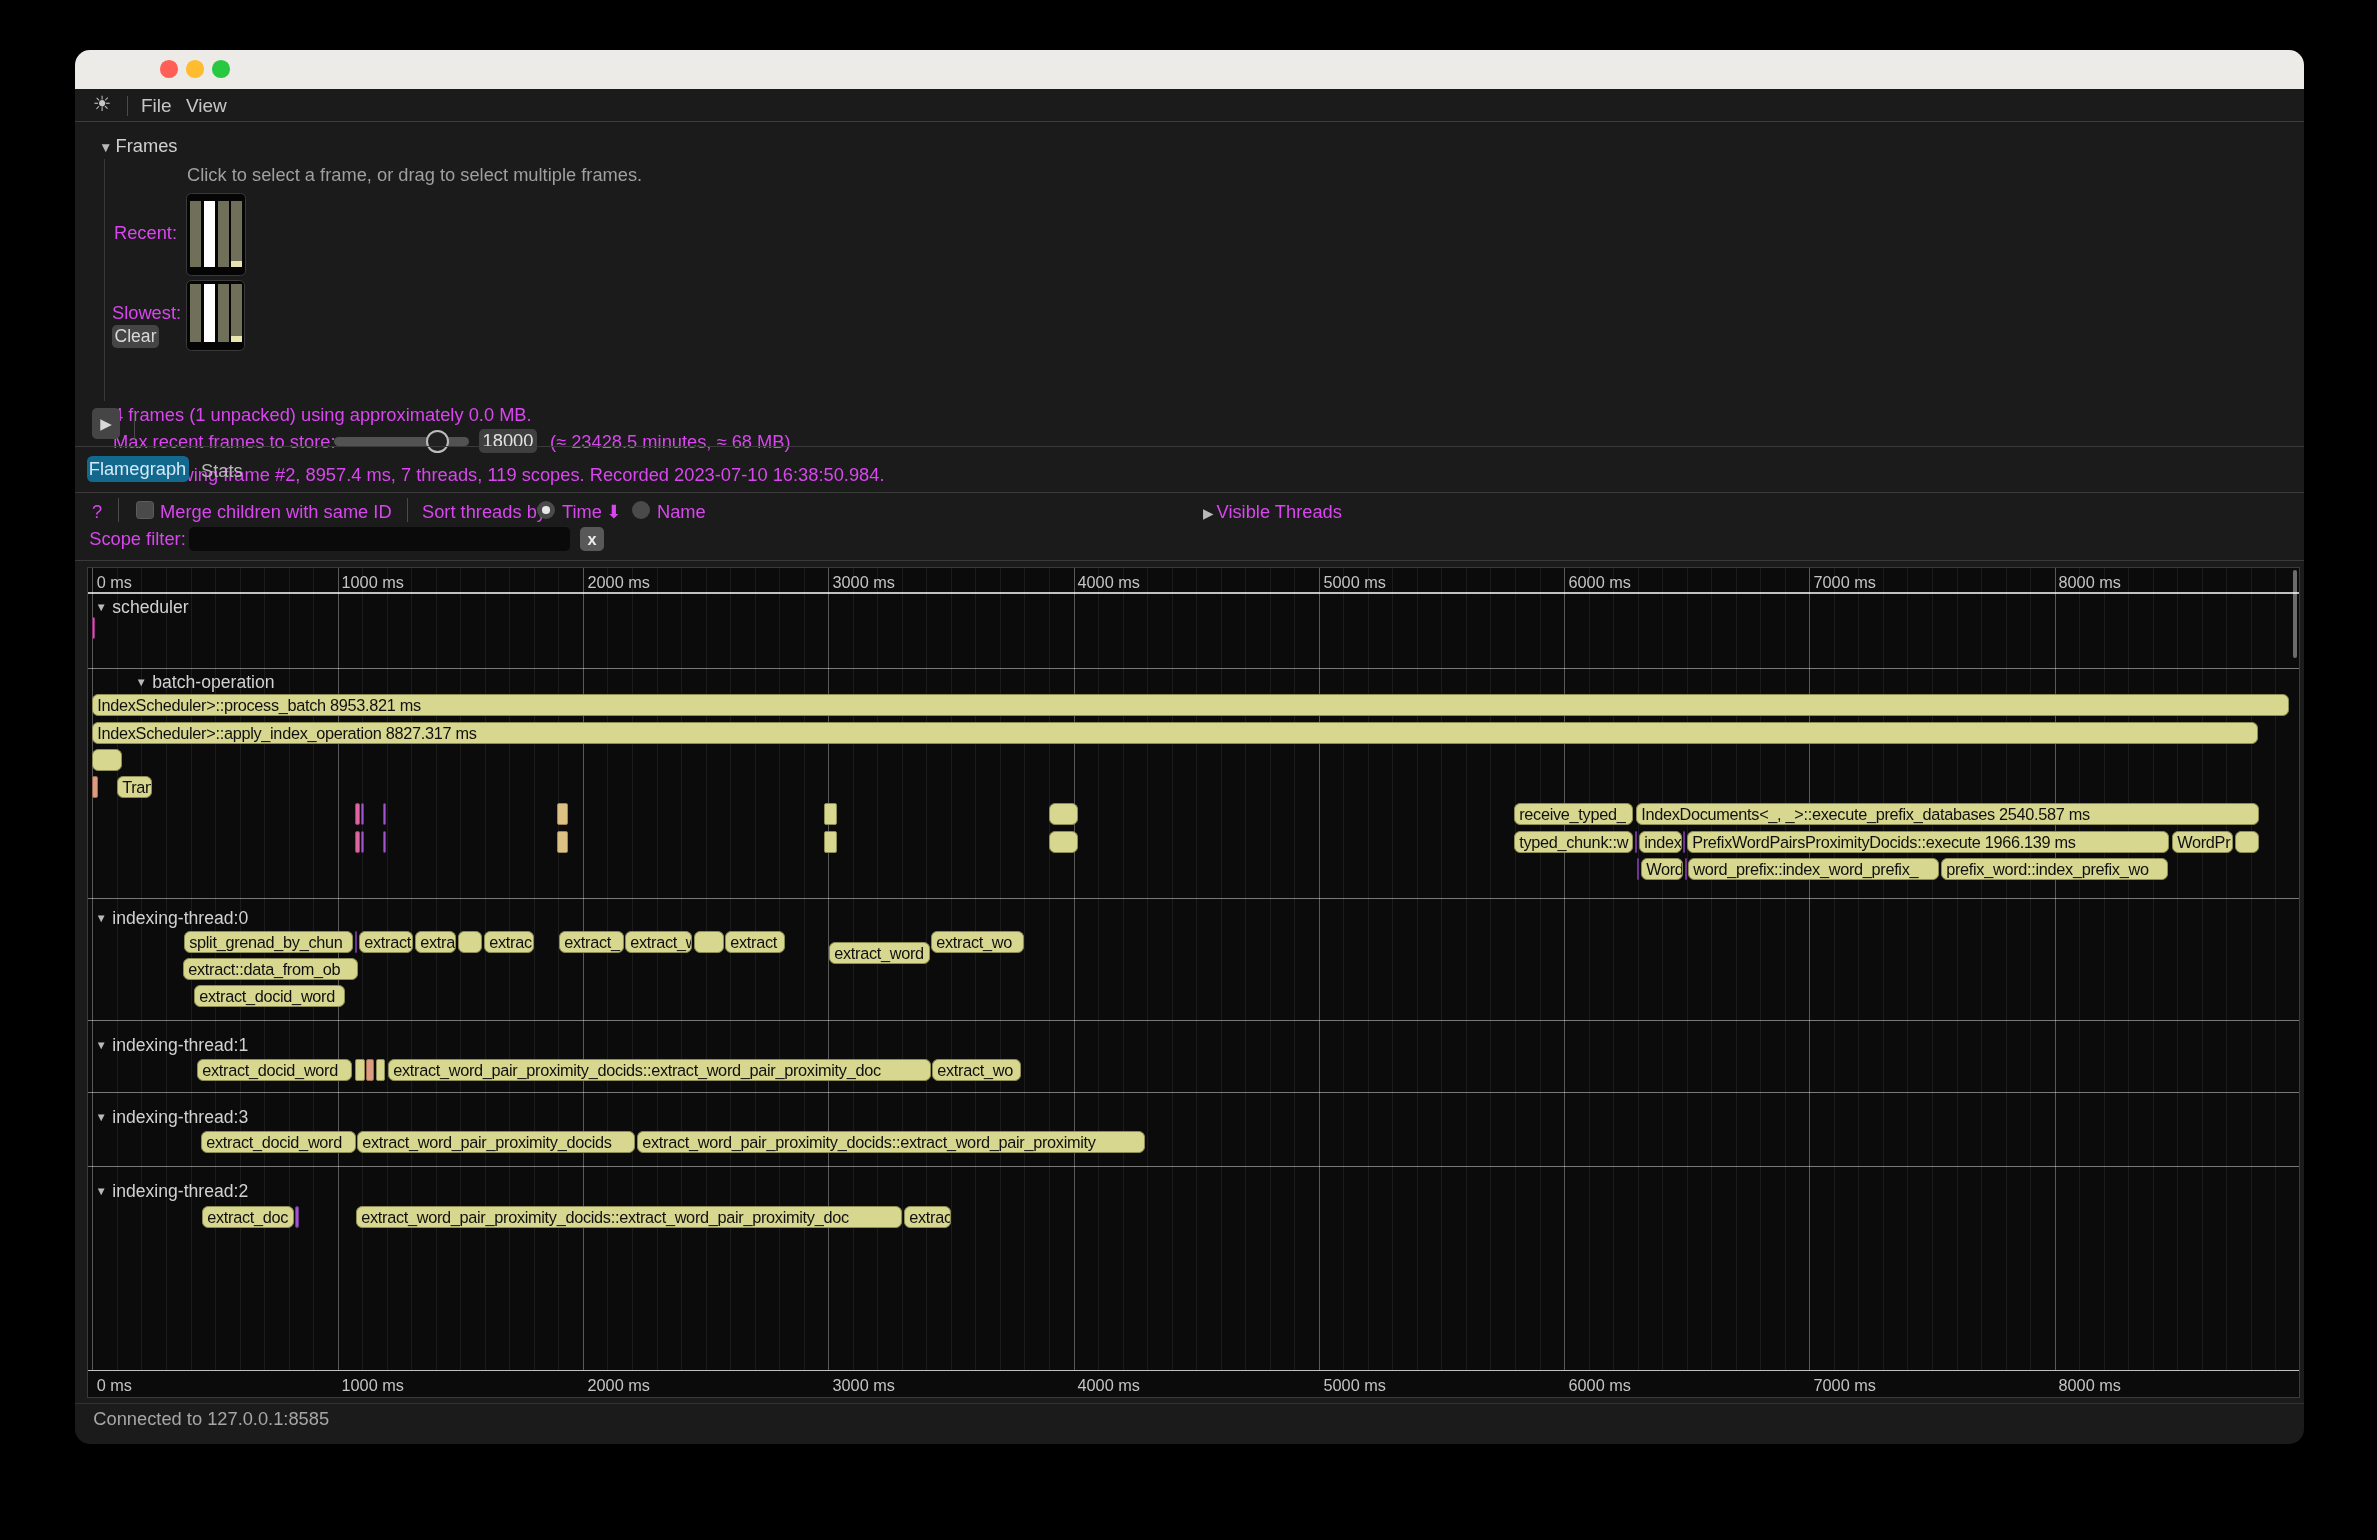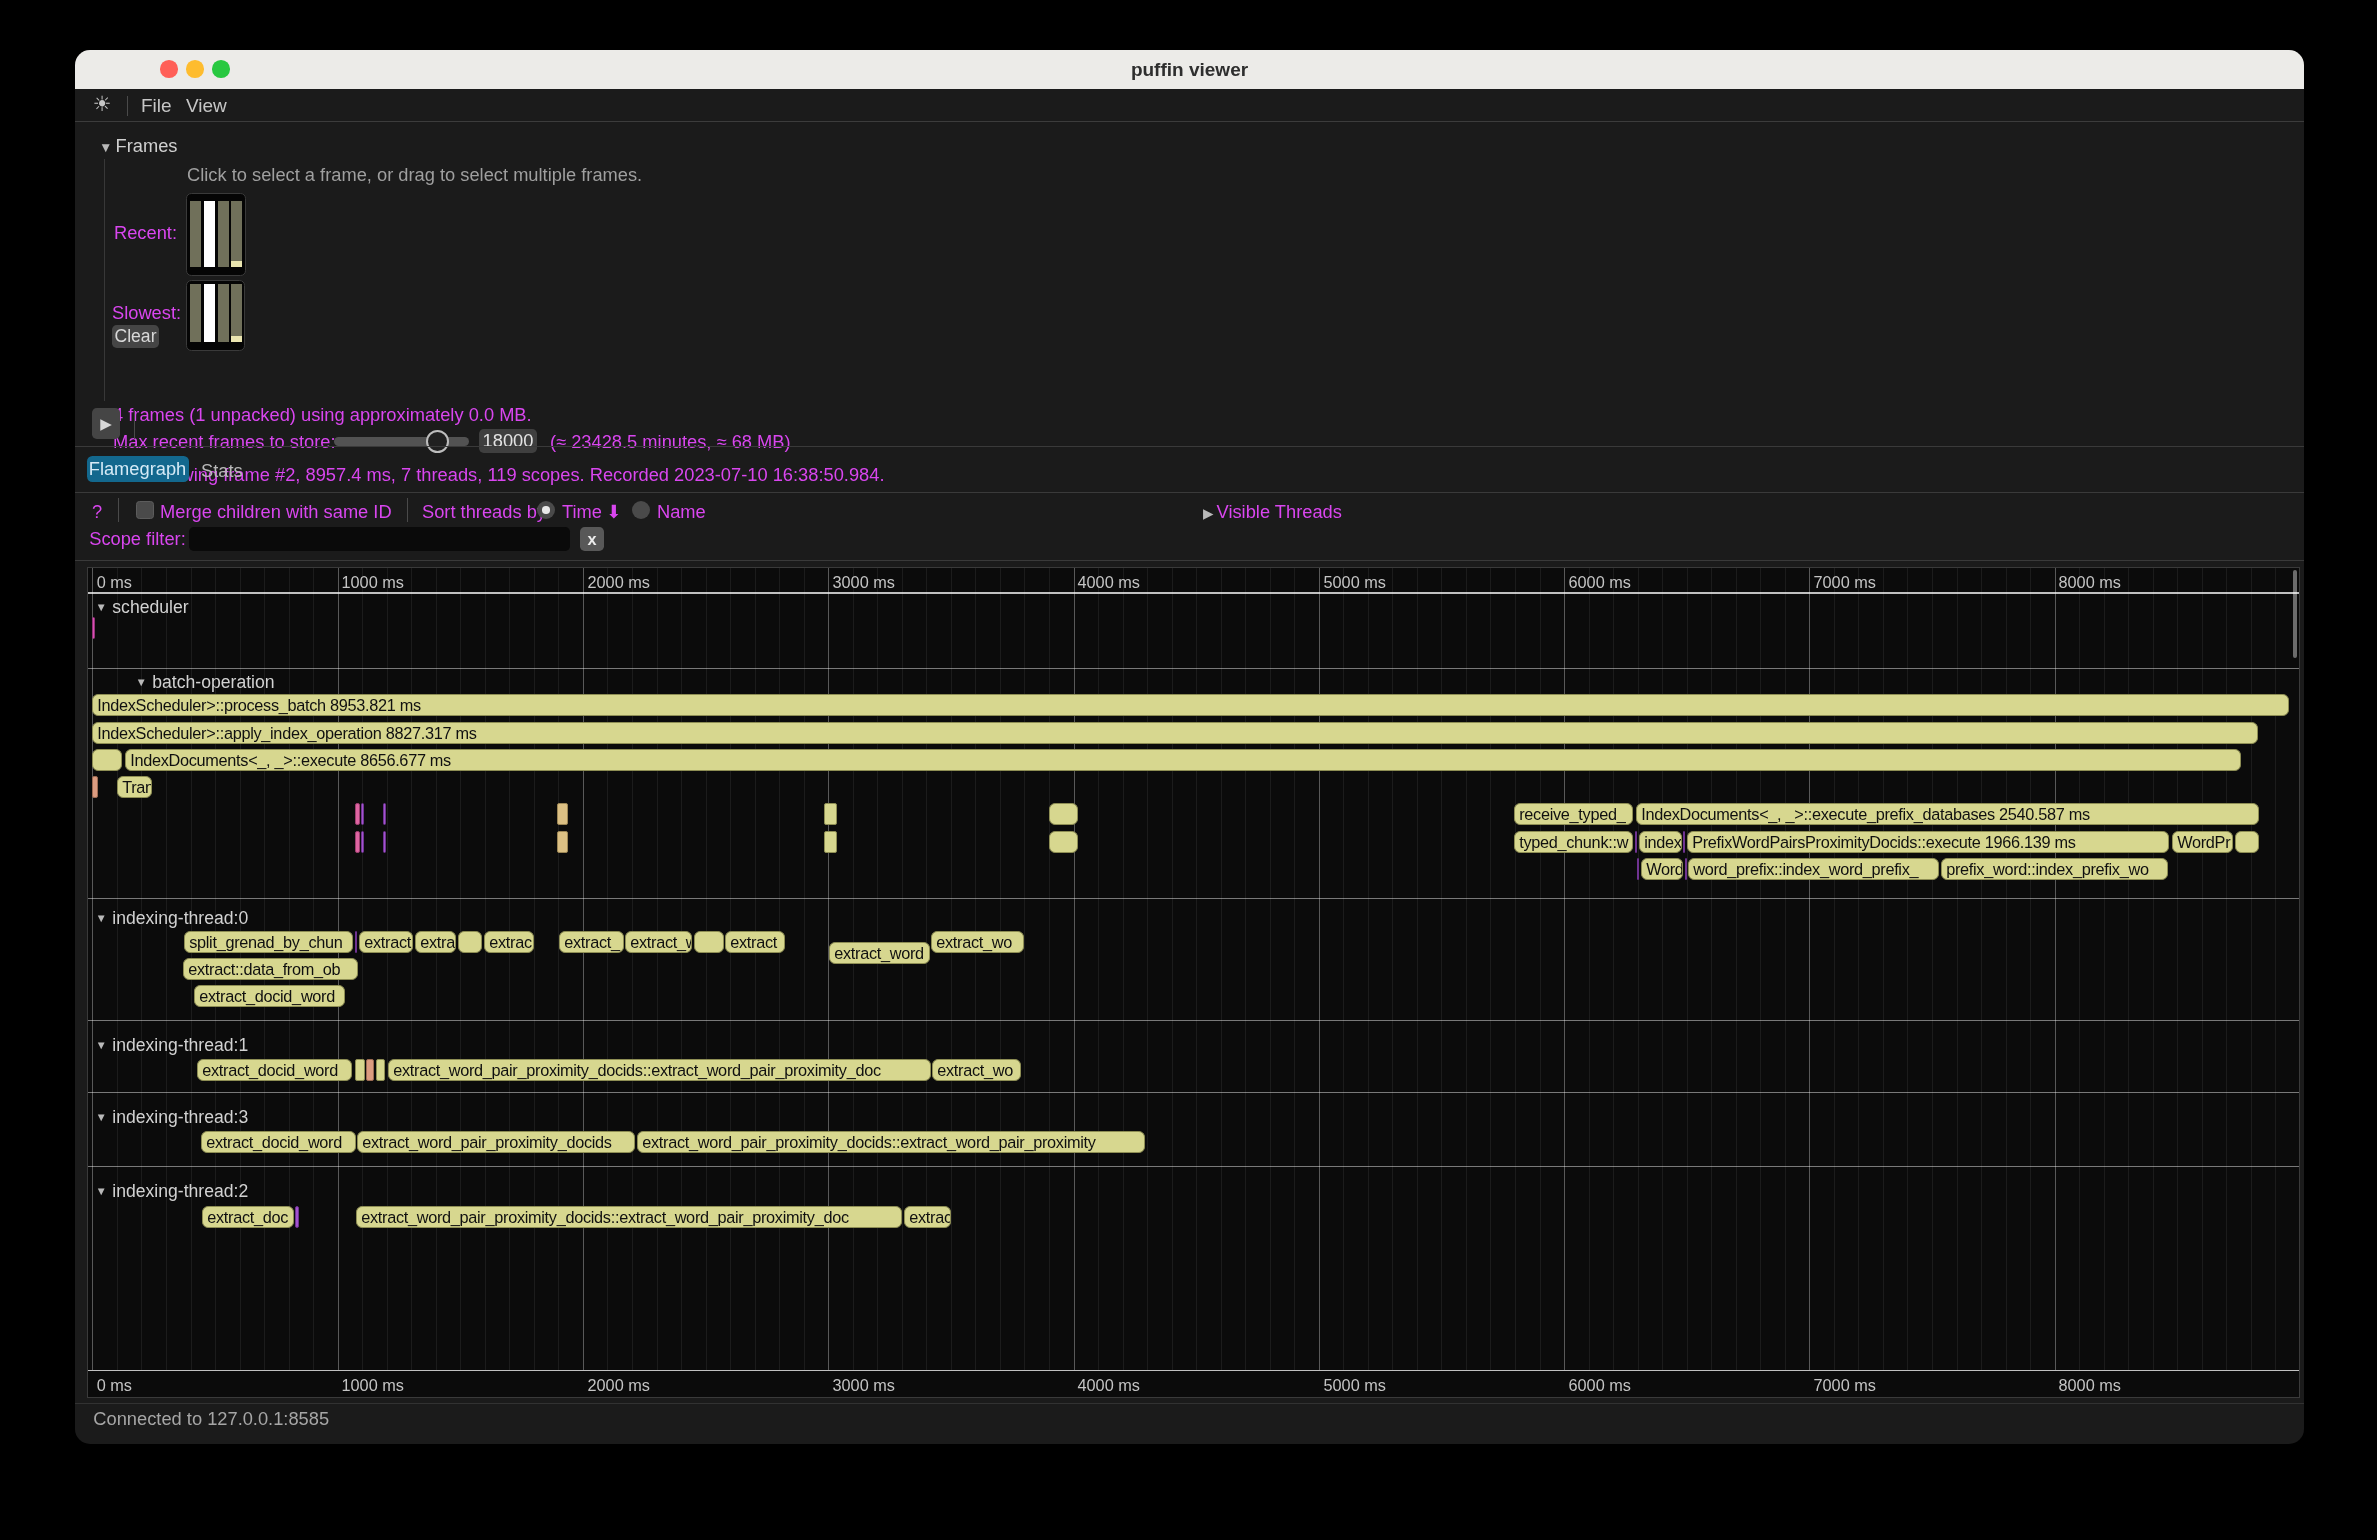--- a/index.html
+++ b/index.html
@@ -80,21 +80,20 @@
 </style>
 </head>
 <body>
 
 <div id="window">
 
   <div id="titlebar">
     <div class="tl" style="left: 85px; background: rgb(255, 95, 87);"></div>
     <div class="tl" style="left: 111px; background: rgb(254, 188, 46);"></div>
     <div class="tl" style="left: 137px; background: rgb(40, 200, 64);"></div>
-    <div id="win-title">puffin viewer</div>
   </div>
 
   <div id="menubar">
     <div class="menu-item" style="left:17.6px; top:3.4px; font-size:21px;">☀</div>
     <div class="vsep" style="left:52px; top:6.8px; height:20.4px;"></div>
     <div class="menu-item" style="left:66px; top:6.1px;">File</div>
     <div class="menu-item" style="left:111px; top:6.1px;">View</div>
   </div>
 
   <div class="abs" style="left:24px; top:85px;">
@@ -284,21 +283,20 @@
       <div class="divider" style="top: 330px;"></div>
       <div class="divider" style="top: 452px;"></div>
       <div class="divider" style="top: 524px;"></div>
       <div class="divider" style="top: 598px;"></div>
       <div class="sec-header" style="top: 29px;"><span class="tri">▼</span>scheduler</div>
       <div class="bar m tiny" style="left: 4.1px; top: 49px; width: 3.4px; height: 22.4px;"></div>
       <div class="sec-header" style="top: 104px; padding-left: 40px;"><span class="tri">▼</span>batch-operation</div>
       <div class="bar y" style="left: 4.1px; top: 126px; width: 2197px; height: 22.4px;">IndexScheduler&gt;::process_batch 8953.821 ms</div>
       <div class="bar y" style="left: 4.1px; top: 154px; width: 2166px; height: 22.4px;">IndexScheduler&gt;::apply_index_operation 8827.317 ms</div>
       <div class="bar y" style="left: 4.1px; top: 181px; width: 30.5px; height: 22.4px;"></div>
-      <div class="bar y" style="left: 37px; top: 181px; width: 2116px; height: 22.4px;">IndexDocuments&lt;_, _&gt;::execute 8656.677 ms</div>
       <div class="bar s tiny" style="left: 4.1px; top: 208px; width: 6.1px; height: 22.4px;"></div>
       <div class="bar y" style="left: 29px; top: 208px; width: 35px; height: 22.4px;">Trans</div>
       <div class="bar p tiny" style="left: 267px; top: 235px; width: 5.4px; height: 22.4px;"></div>
       <div class="bar v tiny" style="left: 273px; top: 235px; width: 3.4px; height: 22.4px;"></div>
       <div class="bar v tiny" style="left: 295px; top: 235px; width: 3.4px; height: 22.4px;"></div>
       <div class="bar t tiny" style="left: 469px; top: 235px; width: 11.5px; height: 22.4px;"></div>
       <div class="bar y tiny" style="left: 736px; top: 235px; width: 13px; height: 22.4px;"></div>
       <div class="bar y" style="left: 961px; top: 235px; width: 29px; height: 22.4px;"></div>
       <div class="bar y" style="left: 1426px; top: 235px; width: 119px; height: 22.4px;">receive_typed_</div>
       <div class="bar y" style="left: 1548px; top: 235px; width: 623px; height: 22.4px;">IndexDocuments&lt;_, _&gt;::execute_prefix_databases 2540.587 ms</div>

